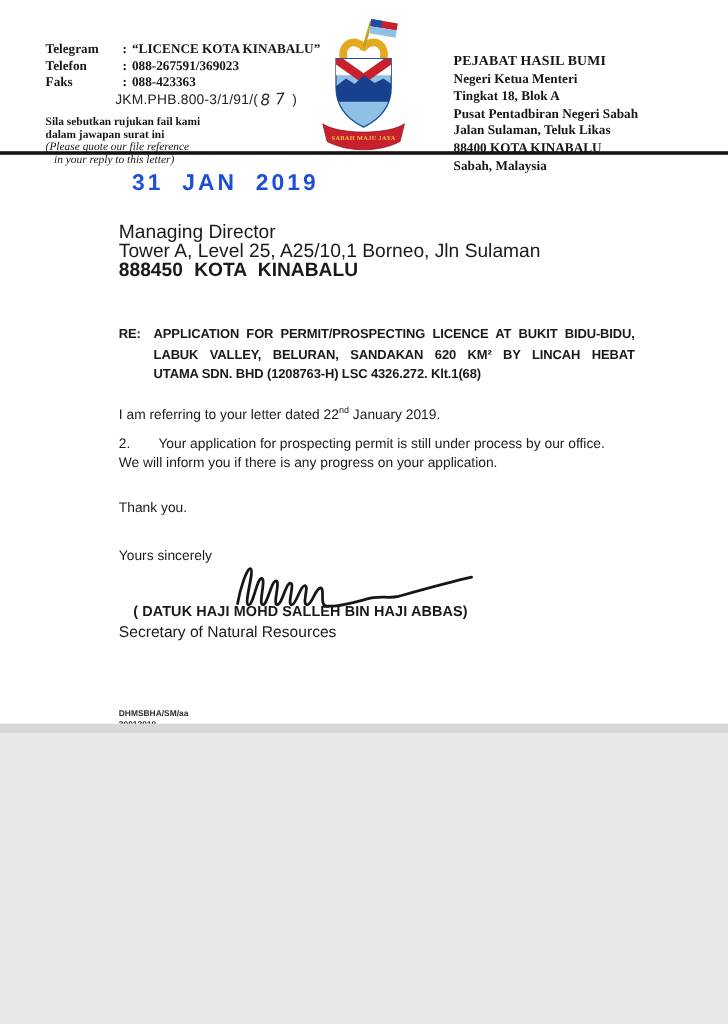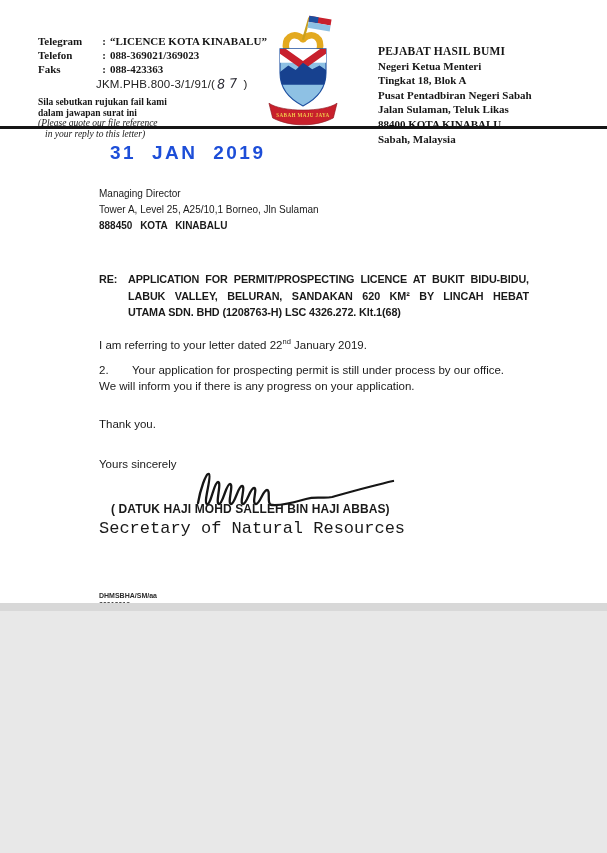--- a/index.html
+++ b/index.html
@@ -24,40 +24,40 @@
   .hdr-right{position:absolute;left:378px;top:44px;font-family:"Liberation Serif",serif;
     font-weight:bold;font-size:11px;line-height:14.6px;color:#161616;}
   .hdr-right .office{font-size:11.5px;letter-spacing:.2px;}
   
   .divider{position:absolute;left:0;top:126px;width:100%;height:3px;background:#151515;z-index:1;}
   .crest{position:absolute;left:257px;top:10px;width:92px;height:122px;z-index:2;}
   
   .stamp{position:absolute;left:110px;top:142px;font-size:19px;font-weight:bold;
     color:#1d4ed8;letter-spacing:2.5px;word-spacing:8px;}
   
-  .recipient{position:absolute;left:99px;top:186px;font-size:10px;line-height:16px;}
+  .recipient{position:absolute;left:99px;top:186px;font-size:16px;line-height:16px;}
   .recipient .city{font-weight:bold;word-spacing:5px;}
   
   .subject{position:absolute;left:99px;top:271px;width:430px;font-weight:bold;
     font-size:10.8px;line-height:16.5px;letter-spacing:-.1px;}
   .subject .re{position:absolute;left:0;top:0;}
   .subject .s-lines{padding-left:29px;}
   .subject .jline{white-space:nowrap;text-align:justify;text-align-last:justify;}
   .subject .lline{white-space:nowrap;}
   
   .para1{position:absolute;left:99px;top:337px;font-size:11.5px;}
   .para1 sup{font-size:7.5px;}
   .para2{position:absolute;left:99px;top:362px;width:442px;font-size:11.5px;line-height:16px;}
   .para2 .num{display:inline-block;width:33px;}
   .thankyou{position:absolute;left:99px;top:418px;font-size:11.5px;}
   .closing{position:absolute;left:99px;top:458px;font-size:11.5px;}
   
   .sig-svg{position:absolute;left:190px;top:463px;}
   .sig-name{position:absolute;left:99px;top:502px;font-size:12px;font-weight:bold;letter-spacing:.1px;margin-left:12px;}
-  .sig-title{position:absolute;left:99px;top:519px;font-size:17px;font-family:Liberation Mono, monospace;}
+  .sig-title{position:absolute;left:99px;top:519px;font-size:13px;}
   
   .refblock{position:absolute;left:99px;top:592px;font-size:7px;font-weight:bold;line-height:8.5px;color:#2c2c2c;}
   
   .footer-motto{position:absolute;left:0;top:797px;width:100%;text-align:center;
     font-family:"Liberation Serif",serif;font-weight:bold;font-size:12.5px;letter-spacing:.4px;color:#1d1414;}
   .form-code{position:absolute;left:38px;top:814px;font-size:7px;font-weight:bold;color:#3a2e2a;}
   .scan-strip{position:absolute;left:0;bottom:0;width:100%;height:8px;background:#d8d8d8;}
 </style>
 </head>
 <body>
@@ -66,21 +66,21 @@
 
   <div class="hdr-left">
     <div class="contact-row">
       <span class="lbl">Telegram</span>
         <span class="sep">:</span>
         <span>“LICENCE KOTA KINABALU”</span>
     </div>
     <div class="contact-row">
       <span class="lbl">Telefon</span>
         <span class="sep">:</span>
-        <span>088-369021/369023</span>
+        <span>088-267591/369023</span>
     </div>
     <div class="contact-row">
       <span class="lbl">Faks</span>
         <span class="sep">:</span>
         <span>088-423363</span>
     </div>
   </div>
 
   <div class="file-ref"><span>JKM.PHB.800-3/1/91/(</span><span class="hand">87</span><span>)</span></div>
 

